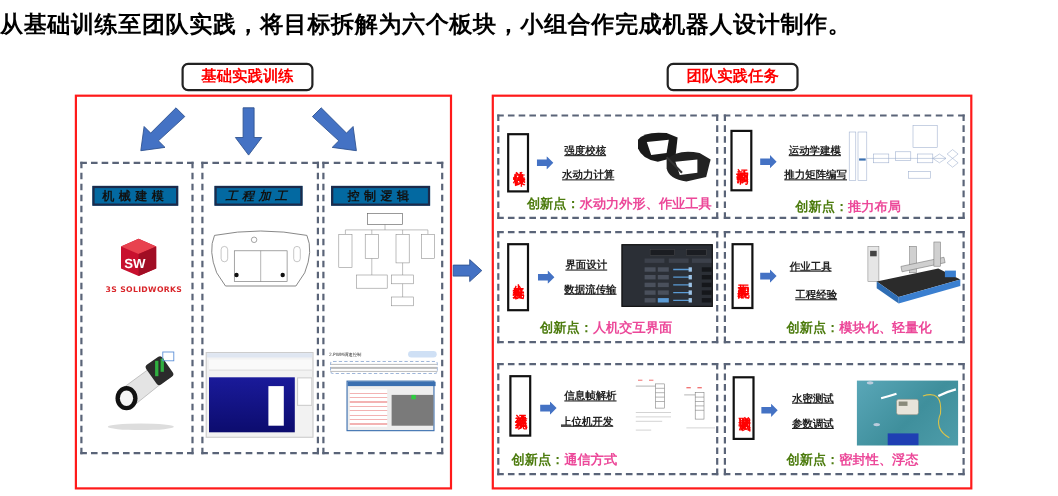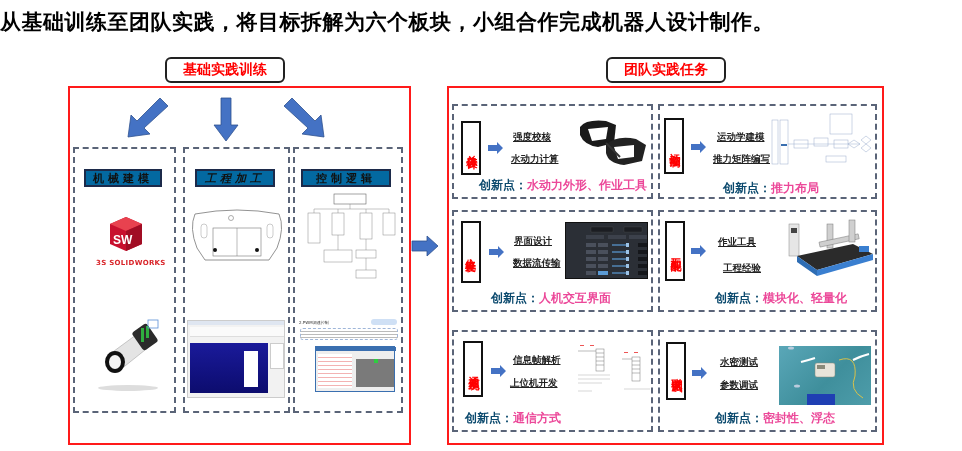--- a/index.html
+++ b/index.html
@@ -37,21 +37,21 @@
     color: #ff0000; font-weight: bold; font-size: 11px; line-height: 12px;
     display: flex; flex-direction: column; align-items: center; justify-content: center;
     writing-mode: vertical-rl; text-orientation: upright; letter-spacing: 1px;
   }
 
   .task-line { position: absolute; font-size: 9.5px; font-weight: bold; color: #222; white-space: nowrap; text-decoration: underline; }
 
   .innov {
     position: absolute; font-size: 12px; font-weight: bold; white-space: nowrap;
   }
-  .innov .lbl { color: #0c4a6e; }
+  .innov .lbl { color: #4d7c0f; }
   .innov .val { color: #ec4899; }
 
   .thumb { position: absolute; overflow: hidden; }
 </style>
 </head>
 <body>
 
 <div id="main-title">从基础训练至团队实践，将目标拆解为六个板块，小组合作完成机器人设计制作。</div>
 
 <div class="section-label" style="left:165px; top:57px; width:120px;">基础实践训练</div>

